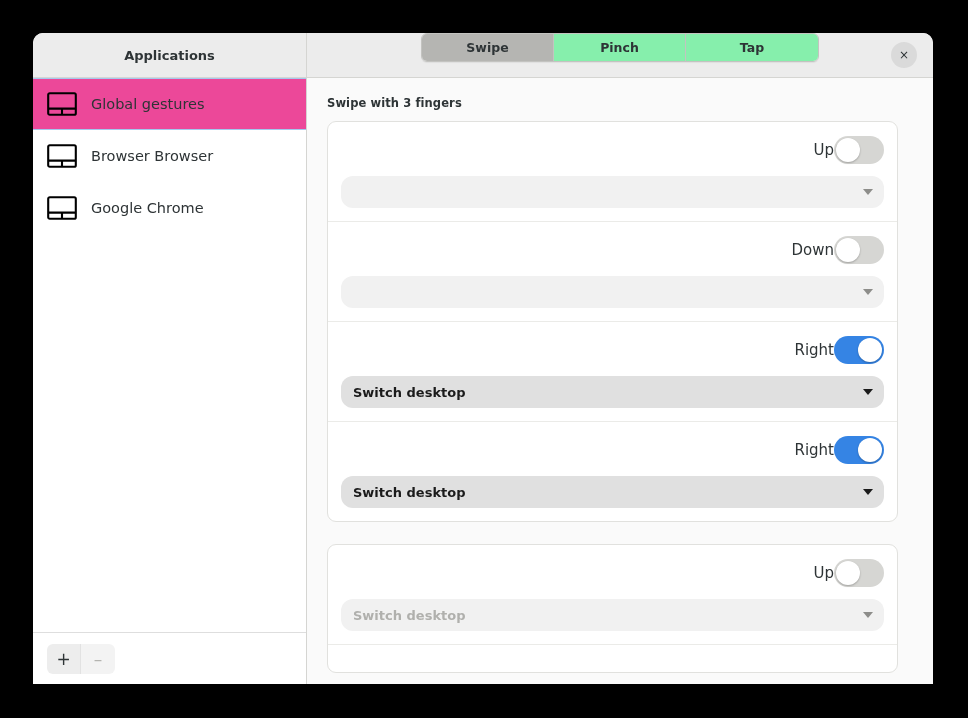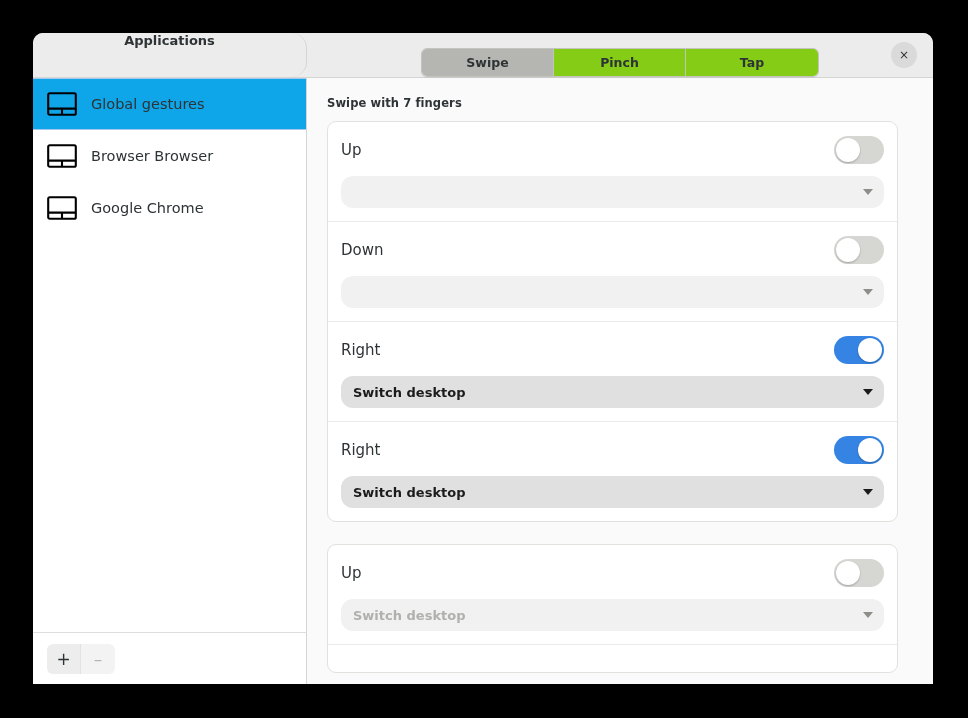--- a/index.html
+++ b/index.html
@@ -35,33 +35,32 @@
     border-bottom: 1px solid #d5d5d2;
     display: flex;
     align-items: stretch;
     position: relative;
   }
   .hb-left {
     width: 274px;
     min-width: 274px;
     border-right: 1px solid #d5d5d2;
     display: flex;
-    align-items: flex-start;
+    align-items: center;
     justify-content: center;
-    border-radius: 15px;
   }
   .hb-title {
     font-size: 13px;
     font-weight: bold;
     color: #2e3436;
   }
   .hb-right {
     flex: 1;
     display: flex;
-    align-items: flex-end;
+    align-items: flex-start;
     justify-content: center;
     position: relative;
   }
 
   
   .tabs {
     display: flex;
     border-radius: 6px;
     overflow: hidden;
     border: 1px solid #c3c3c0;
@@ -69,21 +68,21 @@
     box-shadow: 0 1px 1px rgba(0,0,0,0.06);
   }
   .tab {
     width: 132px;
     display: flex;
     align-items: center;
     justify-content: center;
     font-size: 12.5px;
     font-weight: bold;
     color: #2e3436;
-    background: #84cc16;
+    background: #86efac;
     border-right: 1px solid #c3c3c0;
     cursor: pointer;
   }
   .tab:last-child { border-right: none; }
   .tab.active { background: #b5b5b2; }
 
   .close-btn {
     position: absolute;
     right: 16px;
     top: 50%;
@@ -125,21 +124,21 @@
   .side-item {
     height: 52px;
     display: flex;
     align-items: center;
     padding: 0 14px;
     cursor: pointer;
     border-top: 1px solid transparent;
     border-bottom: 1px solid transparent;
   }
   .side-item.selected {
-    background: #0ea5e9;
+    background: #ec4899;
     border-top: 1px solid #a5c8ee;
     border-bottom: 1px solid #a5c8ee;
   }
   .side-label {
     font-size: 14.5px;
     color: #2e3436;
     margin-left: 14px;
   }
   .touchpad-icon { width: 30px; height: 24px; display: block; }
 
@@ -196,21 +195,21 @@
     overflow: hidden;
   }
   .row {
     padding: 14px 13px 13px 13px;
     border-bottom: 1px solid #ebebe8;
   }
   .row:last-child { border-bottom: none; }
   .row-head {
     display: flex;
     align-items: center;
-    justify-content: space-between;
+    justify-content: flex-end;
     margin-bottom: 12px;
     min-height: 28px;
   }
   .row-label {
     font-size: 15px;
     color: #2e3436;
   }
 
   
   .toggle {
@@ -325,21 +324,21 @@
           </div>
           <div class="tb-btn disabled">
             <span>–</span>
           </div>
         </div>
       </div>
     </div>
 
     <div class="content" id="content-area">
         <div class="section">
-          <div class="section-title">Swipe with 7 fingers</div>
+          <div class="section-title">Swipe with 3 fingers</div>
           <div class="card">
             <div class="row">
               <div class="row-head">
                 <span class="row-label">Up</span>
                 <div class="toggle off">
                   <div class="knob"></div>
                 </div>
               </div>
               <div class="dropdown disabled">
                 <span class="dd-text"></span>

